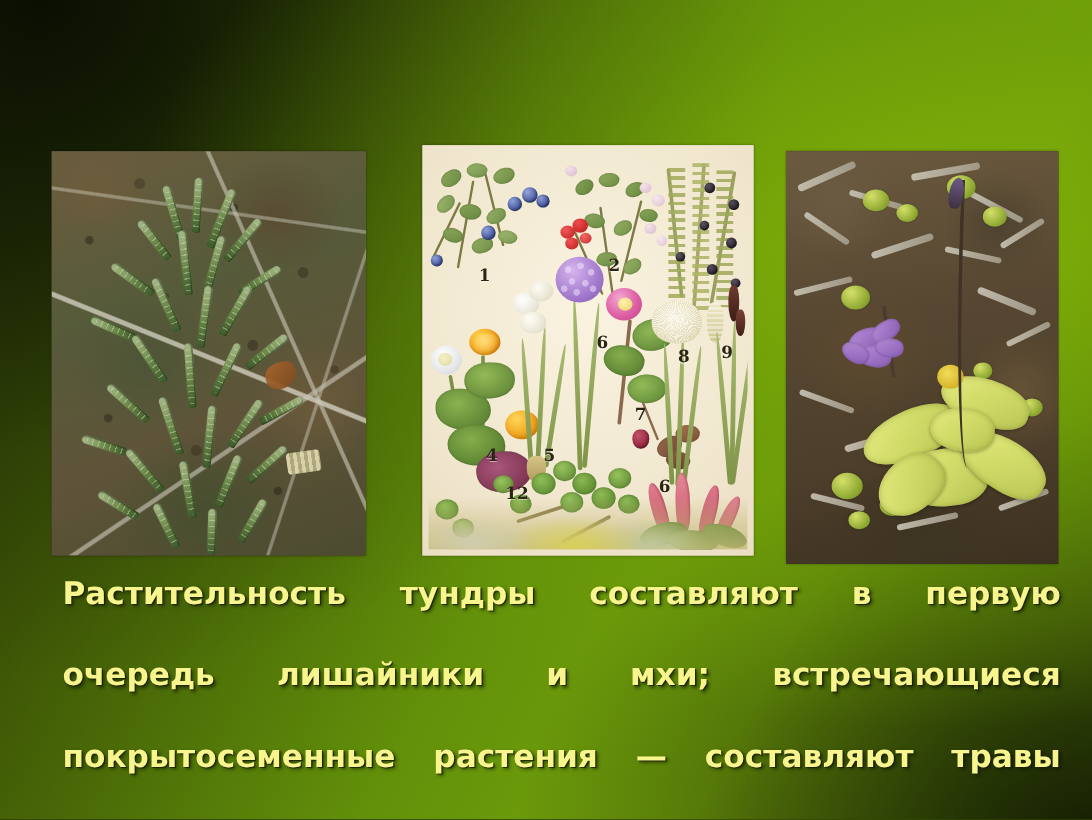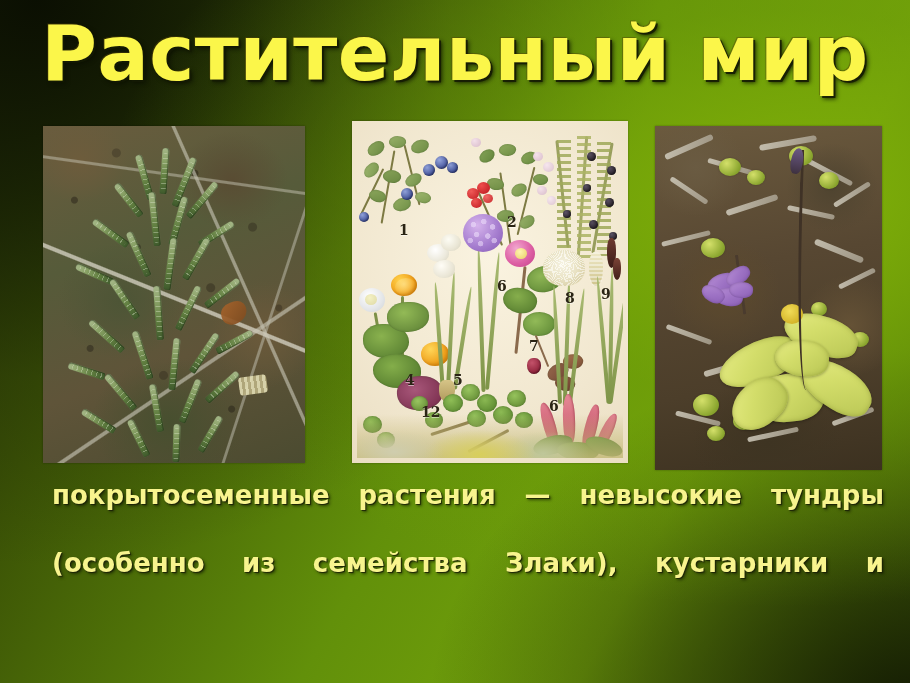--- a/index.html
+++ b/index.html
@@ -196,21 +196,20 @@
       2px 2px 3px rgba(12,16,3,.6);
   }
   .caption p { margin: 0; }
   .caption p::after { content: ""; display: inline-block; width: 100%; }
 </style>
 </head>
 <body>
 
 <div id="slide">
 
-  <div class="title">Растительный мир</div>
 
   <div class="photo" id="photo-left">
     <div class="scene">
       <div class="soil"></div>
       <div class="speckle"></div>
       <div class="twigs"></div>
 
       <div class="clubmoss-cluster">
         <div class="frond" style="left:98px;  top:28px;  transform:rotate(-16deg);"></div>
         <div class="frond" style="left:118px; top:22px;  transform:rotate(4deg);"></div>
@@ -509,18 +508,20 @@
         <div class="petal" style="left:52px;top:148px;width:30px;height:18px;transform:rotate(-16deg);"></div>
         <div class="petal" style="left:60px;top:162px;width:28px;height:18px;transform:rotate(10deg);"></div>
         <div class="petal" style="left:46px;top:160px;width:24px;height:16px;transform:rotate(32deg);"></div>
         <div class="petal" style="left:70px;top:142px;width:26px;height:16px;transform:rotate(-30deg);"></div>
         <div class="petal" style="left:74px;top:156px;width:24px;height:16px;transform:rotate(6deg);"></div>
       </div>
     </div>
   </div>
 
   <div class="caption">
-    <p>покрытосеменные растения — невысокие тундры</p>
+    <p>Растительность тундры составляют в первую</p>
+    <p>очередь лишайники и мхи; встречающиеся</p>
+    <p>покрытосеменные растения — составляют травы</p>
     <p>(особенно из семейства Злаки), кустарники и</p>
 
   </div>
 
 </div>
 
 </body></html>

